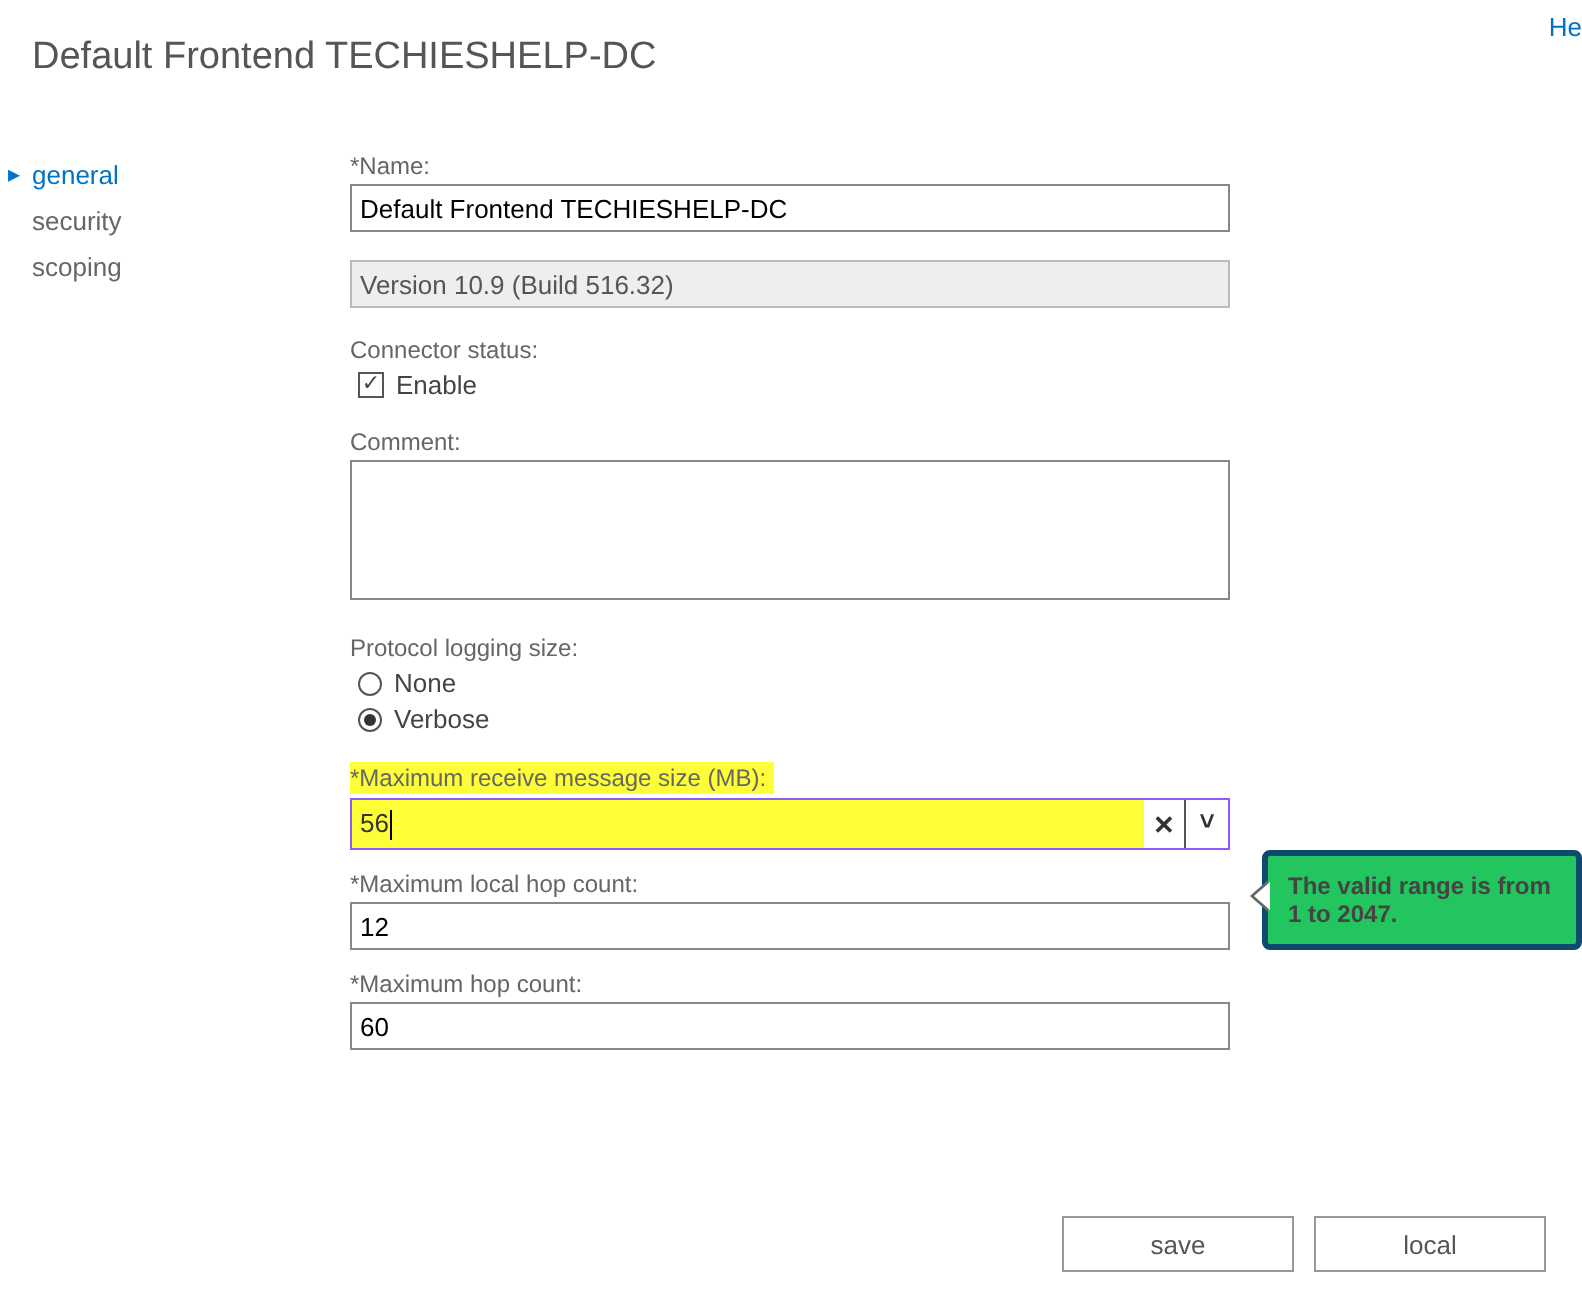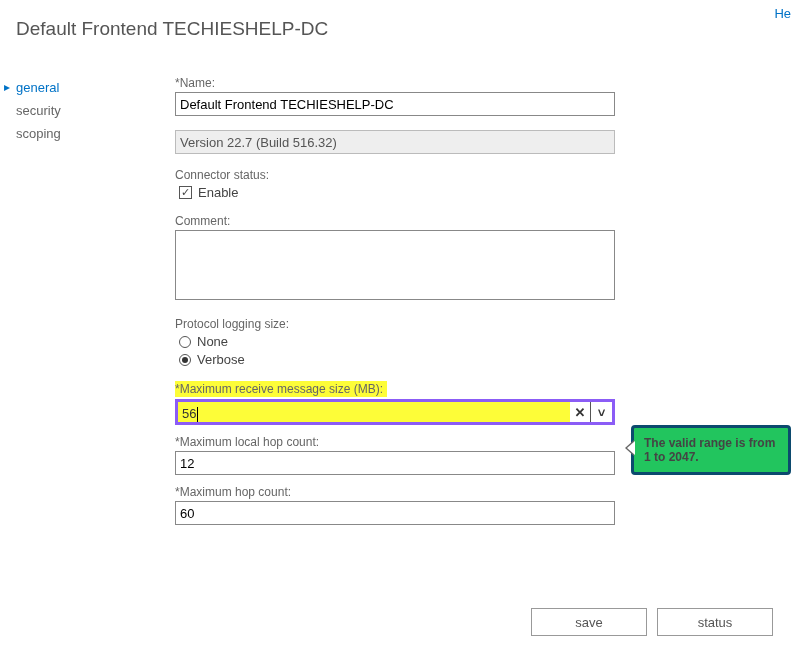--- a/index.html
+++ b/index.html
@@ -112,21 +112,21 @@
   .radio {
     width: 12px; height: 12px; border: 1px solid #555; border-radius: 50%;
     display: inline-flex; align-items: center; justify-content: center;
   }
   .radio.checked::after {
     content: ""; width: 6px; height: 6px; background: #333; border-radius: 50%;
   }
   .combo {
     width: 440px;
     height: 26px;
-    border: 3px solid #8b5cf6;
+    border: 1px solid #8b5cf6;
     display: flex;
     align-items: center;
     font-size: 13px;
     position: relative;
     background: #fff;
   }
   .combo .combo-val {
     flex: 1;
     padding: 2px 4px;
     height: 100%;
@@ -209,21 +209,21 @@
   </div>
 
   <div class="form">
 
     <div class="field-group">
       <span class="label">*Name:</span>
       <input class="text-input" value="Default Frontend TECHIESHELP-DC" style="">
     </div>
 
     <div class="field-group">
-      <div class="readonly">Version 22.7 (Build 516.32)</div>
+      <div class="readonly">Version 10.9 (Build 516.32)</div>
     </div>
 
     <div class="field-group">
       <span class="label">Connector status:</span>
       <div class="chk-row">
         <span class="chk">✓</span>
         <span>Enable</span>
       </div>
     </div>
 
@@ -263,14 +263,14 @@
       <input class="text-input" value="60" style="">
     </div>
 
   </div>
 </div>
 
 <div class="callout">The valid range is from 1 to 2047.</div>
 
 <div class="footer">
   <button class="btn">save</button>
-  <button class="btn">status</button>
+  <button class="btn">local</button>
 </div>
 
 </body></html>

